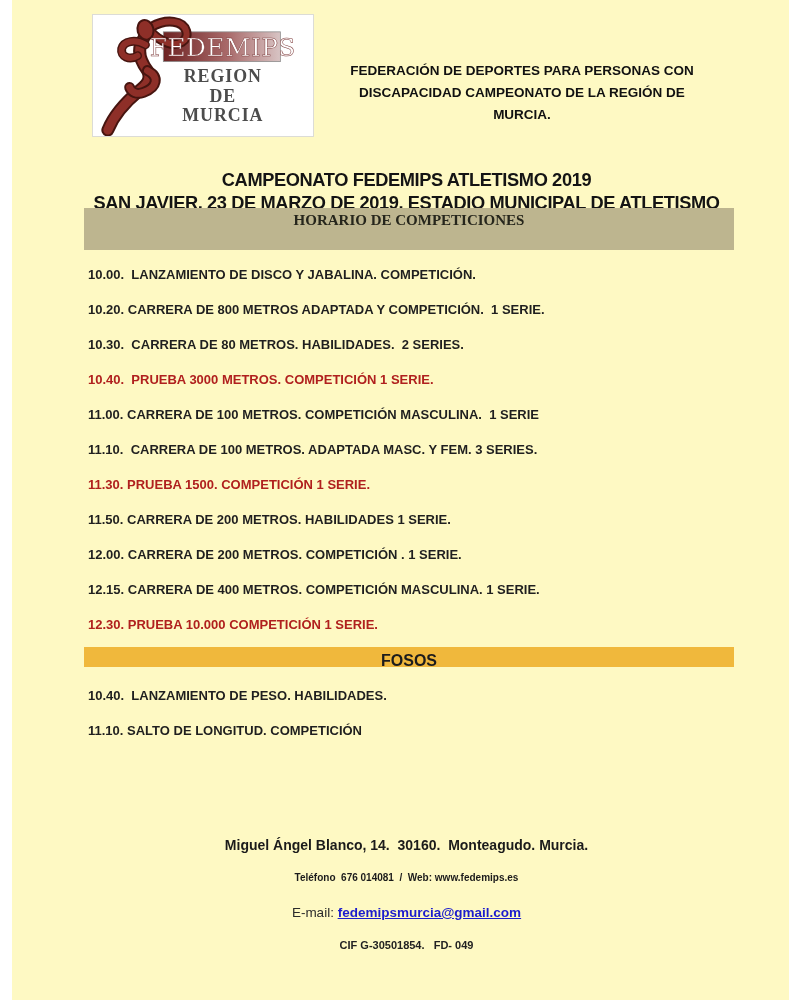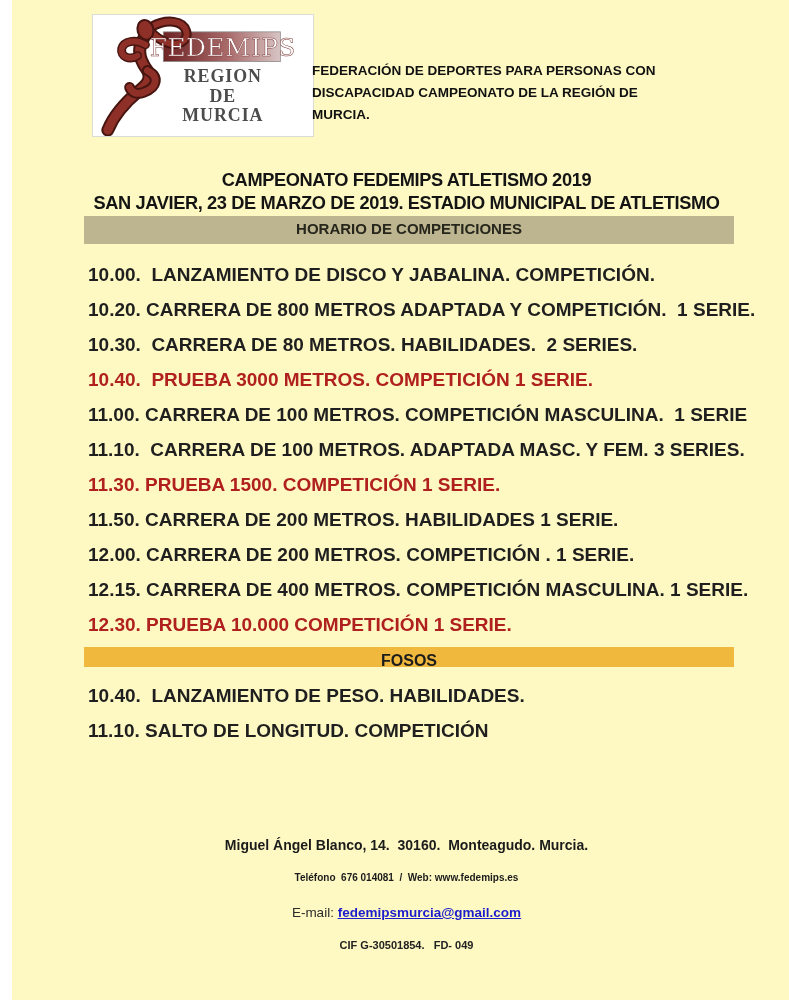--- a/index.html
+++ b/index.html
@@ -40,20 +40,21 @@
     fill: #4c4c4c;
     text-anchor: middle;
     letter-spacing: 1px;
   }
 
   
   .fed-header {
     position: absolute;
     left: 300px; top: 60px;
     width: 420px;
+    text-align: center;
     font-weight: bold;
     font-size: 13.5px;
     line-height: 22px;
     color: #111111;
   }
 
   
   .title1, .title2 {
     position: absolute;
     left: 0; width: 789px;
@@ -68,25 +69,26 @@
 
   
   .bar {
     position: absolute;
     left: 72px; width: 650px;
     text-align: center;
     font-weight: bold;
     box-sizing: border-box;
   }
   .bar1 {
-    top: 216px; height: 28px;
+    top: 208px; height: 42px;
     line-height: 25px;
     font-size: 15px;
     color: #26261c;
     background: #bdb58f;
+    font-family: Liberation Serif, serif;
   }
   .bar2 {
     top: 647px; height: 20px;
     line-height: 28px;
     font-size: 16px;
     color: #1c1c1c;
     background: #f0b83c;
   }
 
   
@@ -94,21 +96,21 @@
     position: absolute;
     left: 76px;
     width: 680px;
   }
   .items1 { top: 257px; }
   .items2 { top: 678px; }
   .item {
     height: 35px;
     line-height: 35px;
     font-weight: bold;
-    font-size: 19px;
+    font-size: 13px;
     white-space: pre;
     color: #1f1f1f;
   }
   .item.red { color: #b0201e; }
 
   
   .footer-line {
     position: absolute;
     left: 0; width: 789px;
     text-align: center;

